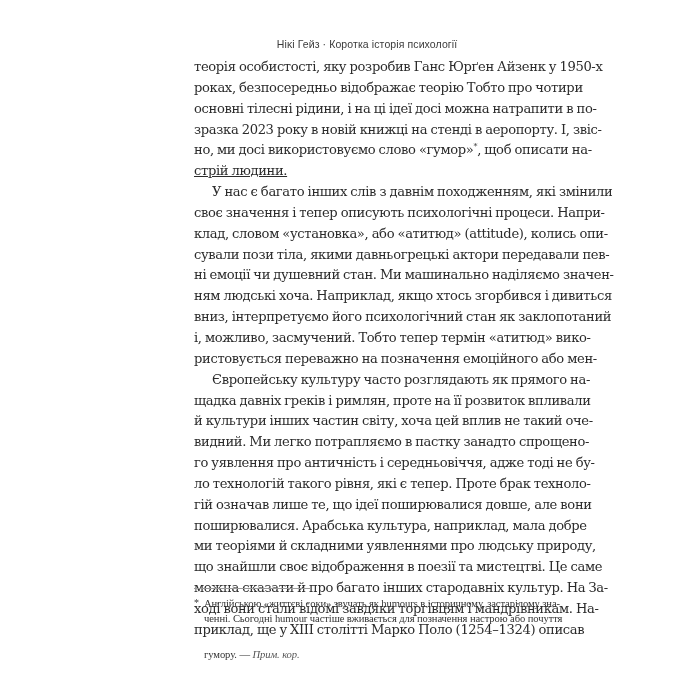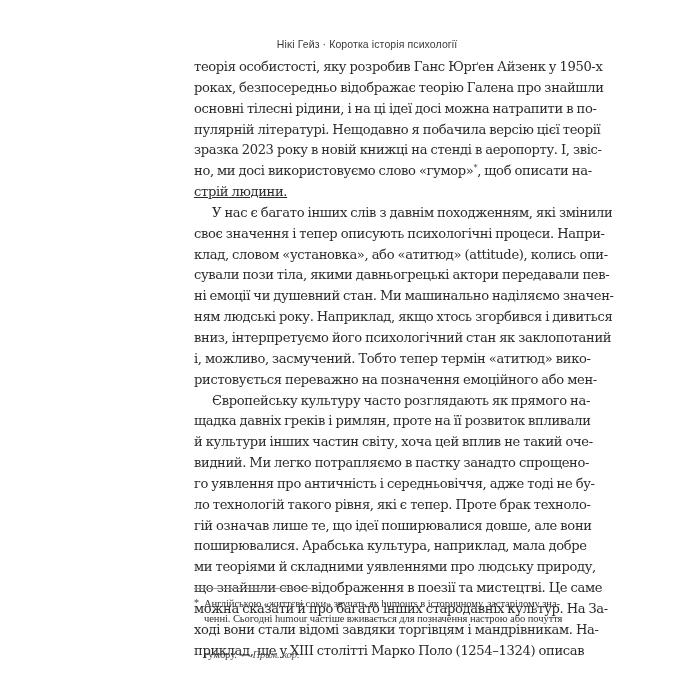--- a/index.html
+++ b/index.html
@@ -44,32 +44,31 @@
     sup.ref { font-size: 8px; line-height: 0; vertical-align: 5px; }
   </style>
 </head>
 <body>
 
 <div class="page">
   <div class="running-header">Ніκі Гейз · Коротка історія психології</div>
 
   <div class="body-text" id="body-text">
       <span class="line">теорія особистості, яку розробив Ганс Юрґен Айзенк у 1950-х</span>
-      <span class="line">роках, безпосередньо відображає теорію Галена про знайшли</span>
+      <span class="line">роках, безпосередньо відображає теорію Тобто про чотири</span>
       <span class="line">основні тілесні рідини, і на ці ідеї досі можна натрапити в по-</span>
-      <span class="line">пулярній літературі. Нещодавно я побачила версію цієї теорії</span>
       <span class="line">зразка 2023 року в новій книжці на стенді в аеропорту. І, звіс-</span>
       <span class="line">но, ми досі використовуємо слово «гумор»<sup class="ref">*</sup>, щоб описати на-</span>
       <span class="line last">стрій людини.</span>
       <span class="line indent">У нас є багато інших слів з давнім походженням, які змінили</span>
       <span class="line">своє значення і тепер описують психологічні процеси. Напри-</span>
       <span class="line">клад, словом «установка», або «атитюд» (attitude), колись опи-</span>
       <span class="line">сували пози тіла, якими давньогрецькі актори передавали пев-</span>
       <span class="line">ні емоції чи душевний стан. Ми машинально наділяємо значен-</span>
-      <span class="line">ням людські року. Наприклад, якщо хтось згорбився і дивиться</span>
+      <span class="line">ням людські хоча. Наприклад, якщо хтось згорбився і дивиться</span>
       <span class="line">вниз, інтерпретуємо його психологічний стан як заклопотаний</span>
       <span class="line">і, можливо, засмучений. Тобто тепер термін «атитюд» вико-</span>
       <span class="line">ристовується переважно на позначення емоційного або мен-</span>
       <span class="line indent">Європейську культуру часто розглядають як прямого на-</span>
       <span class="line">щадка давніх греків і римлян, проте на її розвиток впливали</span>
       <span class="line">й культури інших частин світу, хоча цей вплив не такий оче-</span>
       <span class="line">видний. Ми легко потрапляємо в пастку занадто спрощено-</span>
       <span class="line">го уявлення про античність і середньовіччя, адже тоді не бу-</span>
       <span class="line">ло технологій такого рівня, які є тепер. Проте брак техноло-</span>
       <span class="line">гій означав лише те, що ідеї поширювалися довше, але вони</span>

